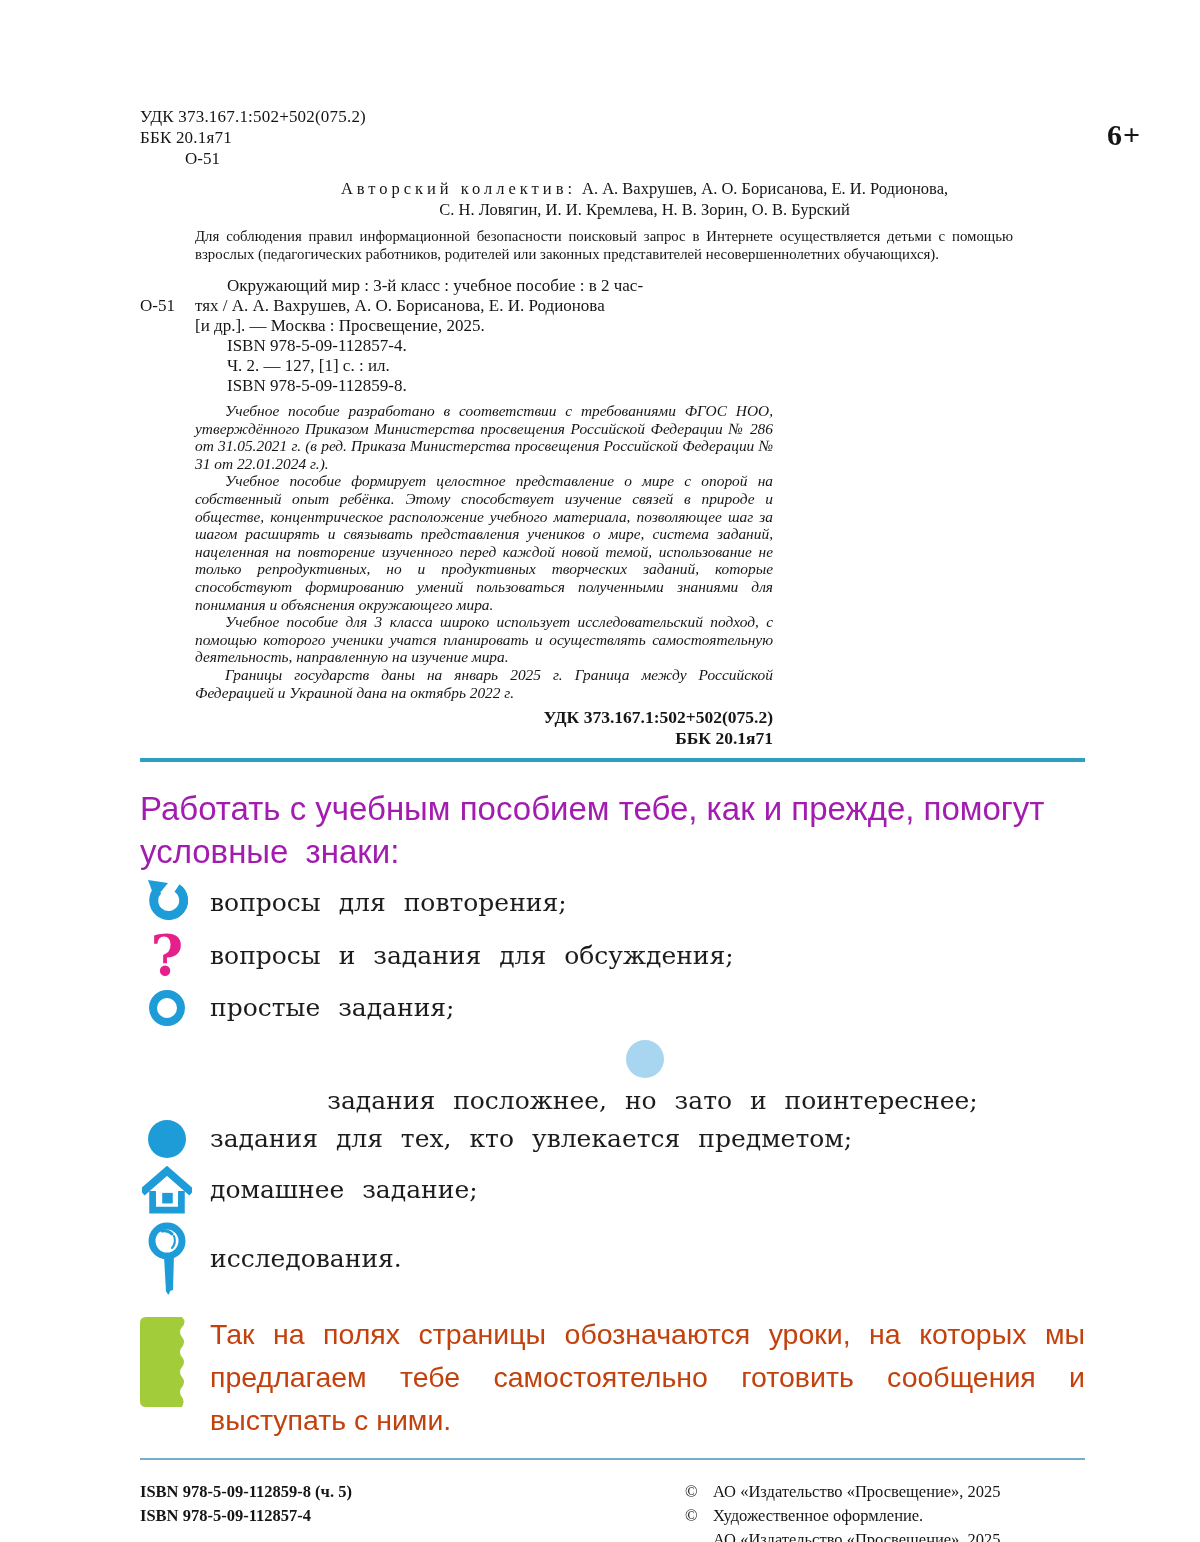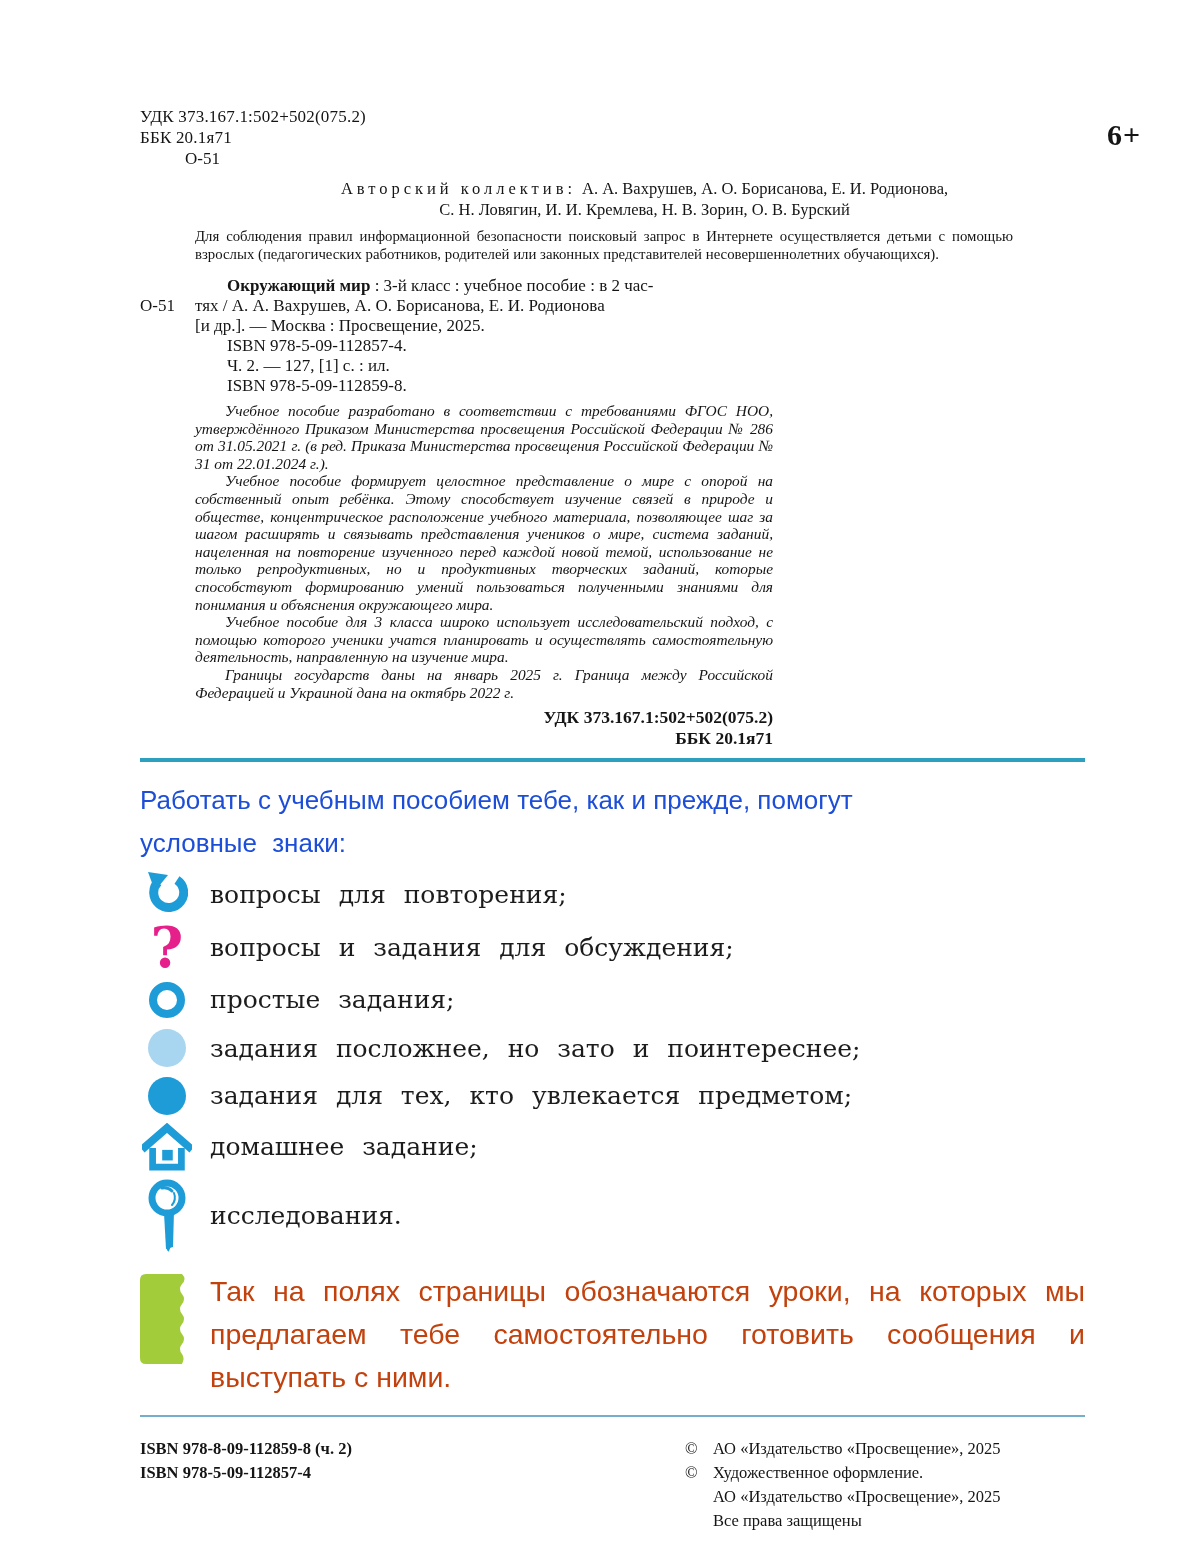--- a/index.html
+++ b/index.html
@@ -23,34 +23,34 @@
   .authors { margin-top: 9px; text-align: center; font-size: 16.5px; line-height: 21px; }
   .authors-label { letter-spacing: 4px; margin-right: 6px; }
   .info-security {
     margin: 8px 0 0 55px; width: 818px;
     font-size: 14.8px; line-height: 17.5px; text-align: justify;
   }
   .bib { position: relative; margin: 13px 0 0 55px; width: 585px; font-size: 17px; line-height: 20px; }
   .bib-code { position: absolute; left: -55px; top: 20px; }
   .bib-line.ind1 { text-indent: 32px; }
   .bib-line.ind2 { margin-left: 32px; }
-  .b { font-weight: bold; }
+  .b { font-weight: normal; }
   .annotation { margin: 6px 0 0 55px; width: 578px; font-size: 15.4px; line-height: 17.6px; text-align: justify; font-style: italic; }
   .annotation p { text-indent: 30px; }
   .udk-bottom { margin: 6px 0 0 55px; width: 578px; text-align: right; font-weight: bold; font-size: 17.5px; line-height: 21px; }
 
   
   .divider { height: 4px; margin-top: 9px; width: 945px; }
   .thin-rule { height: 2px; margin-top: 16px; width: 945px; }
 
   
   .intro {
-    margin-top: 17px; width: 945px;
+    margin-top: 25px; width: 945px;
     font-family: "Liberation Sans", sans-serif;
-    font-size: 26px; line-height: 43px; text-align: justify; color: #1d4ed8;
+    font-size: 33px; line-height: 43px; text-align: justify; color: #a21caf;
   }
   .intro .line2 { text-align: left; word-spacing: 8px; }
   .legend { margin-top: 4px; text-align: right; }
   .legend-row { display: flex; align-items: center; }
   .legend-icon { width: 54px; flex: 0 0 54px; display: flex; justify-content: center; align-items: center; }
   .legend-label {
     font-family: "DejaVu Serif", serif; font-size: 25px; color: #1c1c1c;
     word-spacing: 10px; padding-left: 16px;
   }
   .qmark { font-family: "DejaVu Serif", serif; font-weight: bold; font-size: 56px; line-height: 1; }
@@ -141,21 +141,21 @@
 
       <div class="legend-row" style="min-height:49px;">
         <span class="legend-icon">
           <svg width="40" height="40" viewBox="0 0 40 40">
             <circle cx="20" cy="20" r="14" fill="none" stroke="#1E9CD8" stroke-width="8"></circle>
           </svg>
         </span>
         <span class="legend-label">простые задания;</span>
       </div>
 
-      <div class="legend-row" style="min-height:48px;">
+      <div class="legend-row" style="min-height:48px;flex-direction:column;">
         <span class="legend-icon">
           <svg width="40" height="40" viewBox="0 0 40 40">
             <circle cx="20" cy="20" r="19" fill="#A8D5EF"></circle>
           </svg>
         </span>
         <span class="legend-label">задания посложнее, но зато и поинтереснее;</span>
       </div>
 
       <div class="legend-row" style="min-height:47px;">
         <span class="legend-icon">
@@ -197,21 +197,21 @@
           <path d="M6 0 H42 q5 5 0 10 q-4 5 0 10 q4 5 0 10 q-4 5 0 10 q4 5 0 10 q-4 5 0 10 q4 5 0 10 q-4 5 0 10 q3 4 0 10 H6 Q0 90 0 84 V6 Q0 0 6 0 Z" fill="#A2CC3A"></path>
         </svg>
       </span>
       <span class="note-text">Так на полях страницы обозначаются уроки, на которых мы предлагаем тебе самостоятельно готовить сообщения и выступать с ними.</span>
     </div>
 
     <div class="thin-rule" style="background:#74AECB;"></div>
 
     <div class="footer">
       <div class="footer-left">
-        <div>ISBN 978-8-09-112859-8 (ч. 2)</div>
+        <div>ISBN 978-5-09-112859-8 (ч. 5)</div>
         <div>ISBN 978-5-09-112857-4</div>
       </div>
       <div class="footer-right">
         <div class="cp-line">
           <span class="csym">©</span>
           <span>АО «Издательство «Просвещение», 2025</span>
         </div>
         <div class="cp-line">
           <span class="csym">©</span>
           <span>Художественное оформление.</span>

